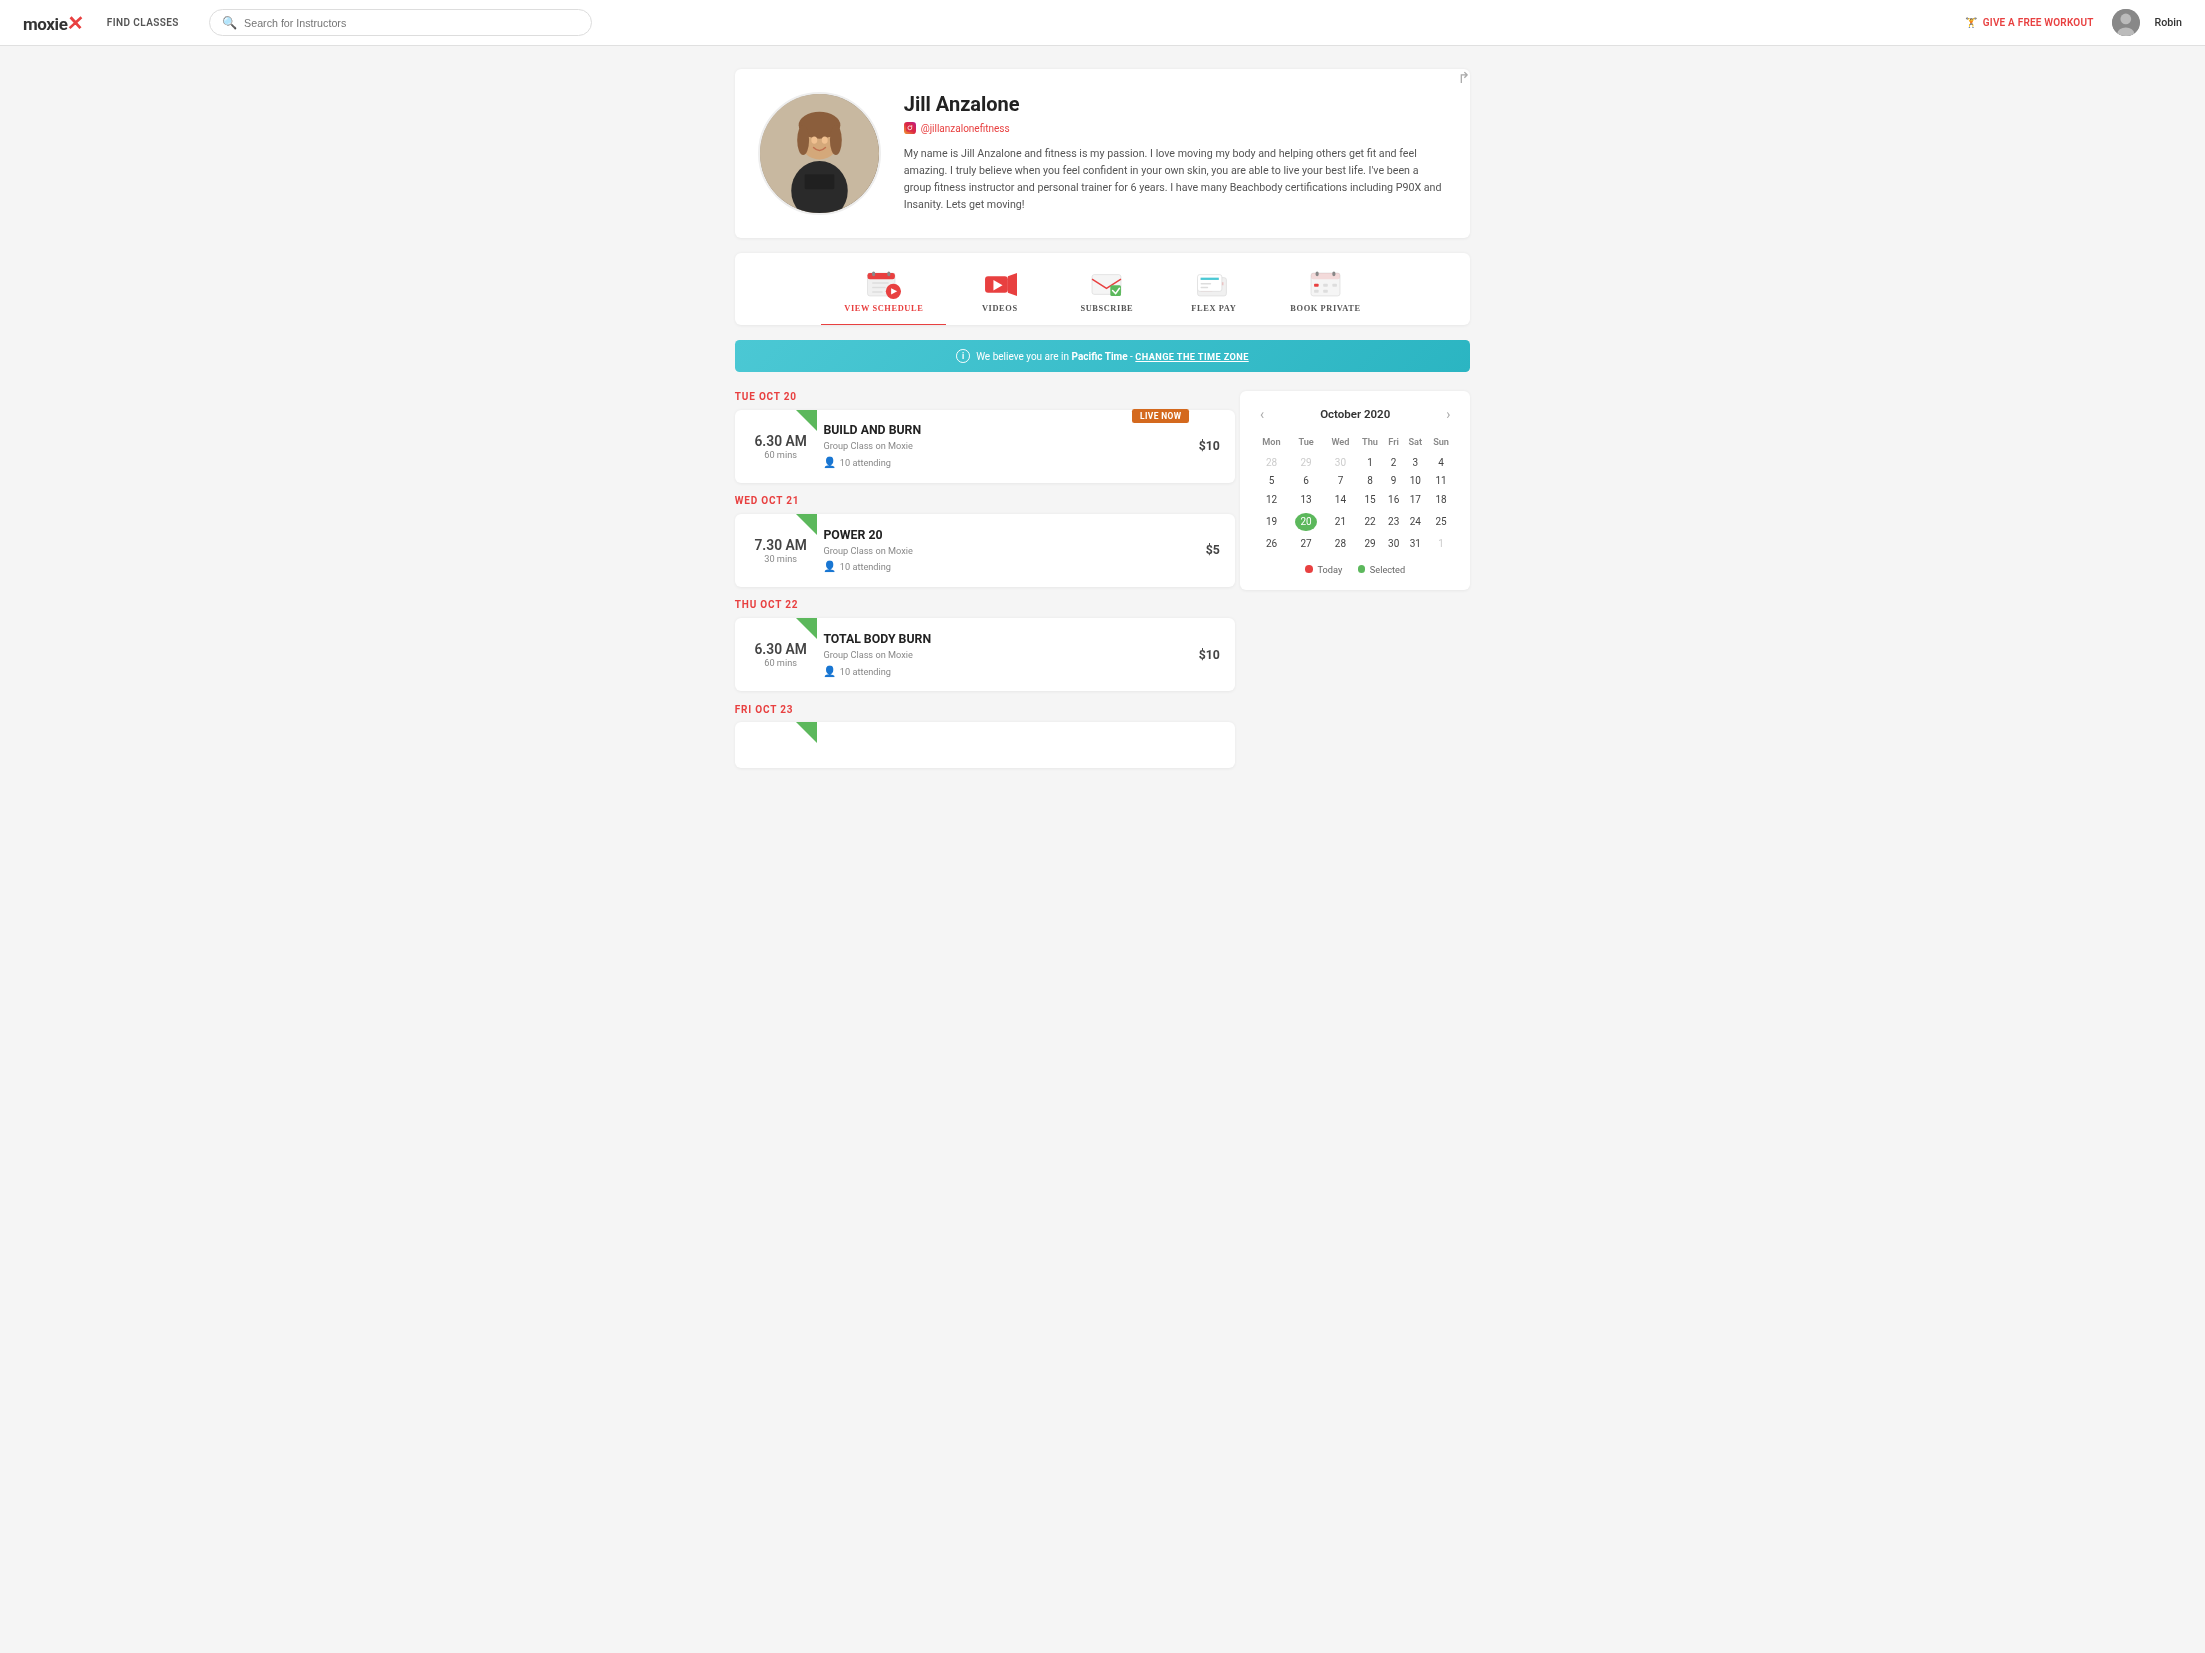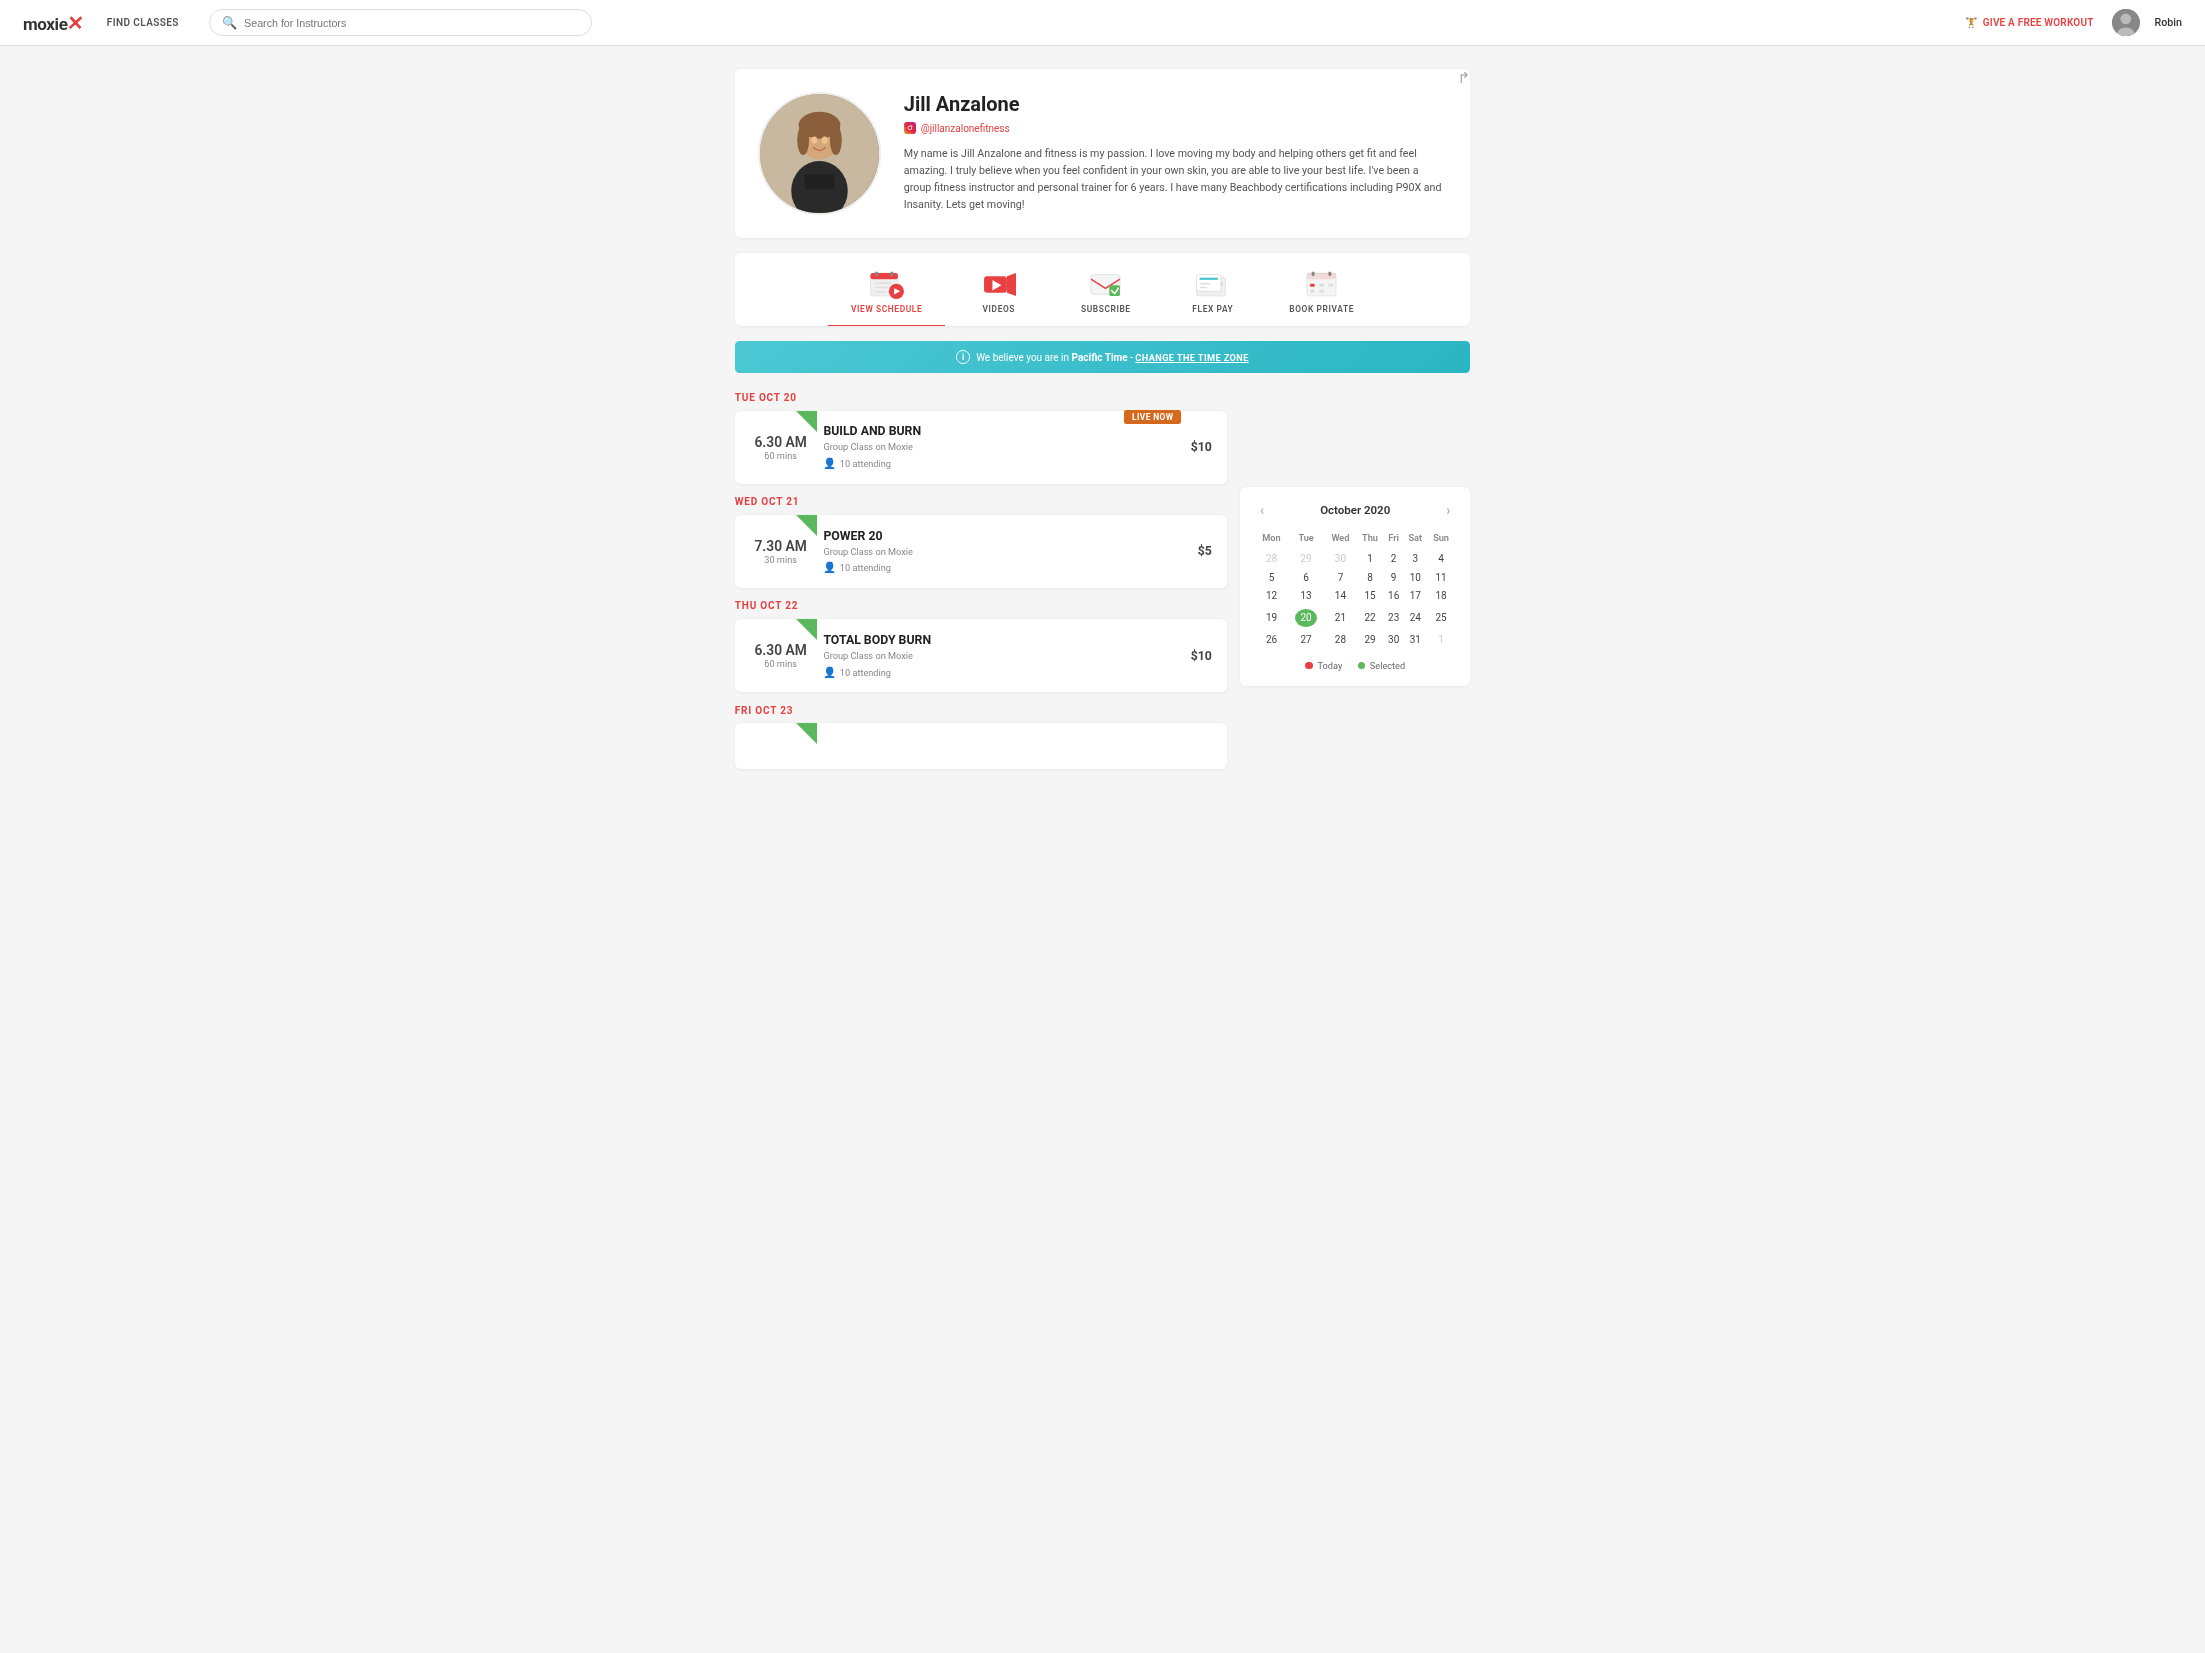--- a/index.html
+++ b/index.html
@@ -178,20 +178,21 @@
       line-height: 1.6;
     }
 
     
     .tabs-container {
       background: #fff;
       border-radius: 6.1px;
       padding: 7.7px 0 0;
       margin-bottom: 15.3px;
       box-shadow: 0 0.8px 3.1px rgba(0,0,0,0.06);
+      font-family: Liberation Serif, serif;
     }
     .tabs-row {
       display: flex;
       justify-content: center;
       gap: 0;
     }
     .tab-item {
       display: flex;
       flex-direction: column;
       align-items: center;
@@ -254,22 +255,22 @@
 
     
     .section-title {
       font-size: 18.4px;
       font-weight: 700;
       color: #222;
       margin-bottom: 12.3px;
     }
     .content-row {
       display: flex;
-      gap: 13px;
-      align-items: center;
+      gap: 5px;
+      align-items: flex-start;
     }
     .classes-list { flex: 1; }
     .day-label {
       font-size: 10px;
       font-weight: 700;
       color: #e84040;
       letter-spacing: 0.8px;
       text-transform: uppercase;
       margin-bottom: 7.7px;
     }

